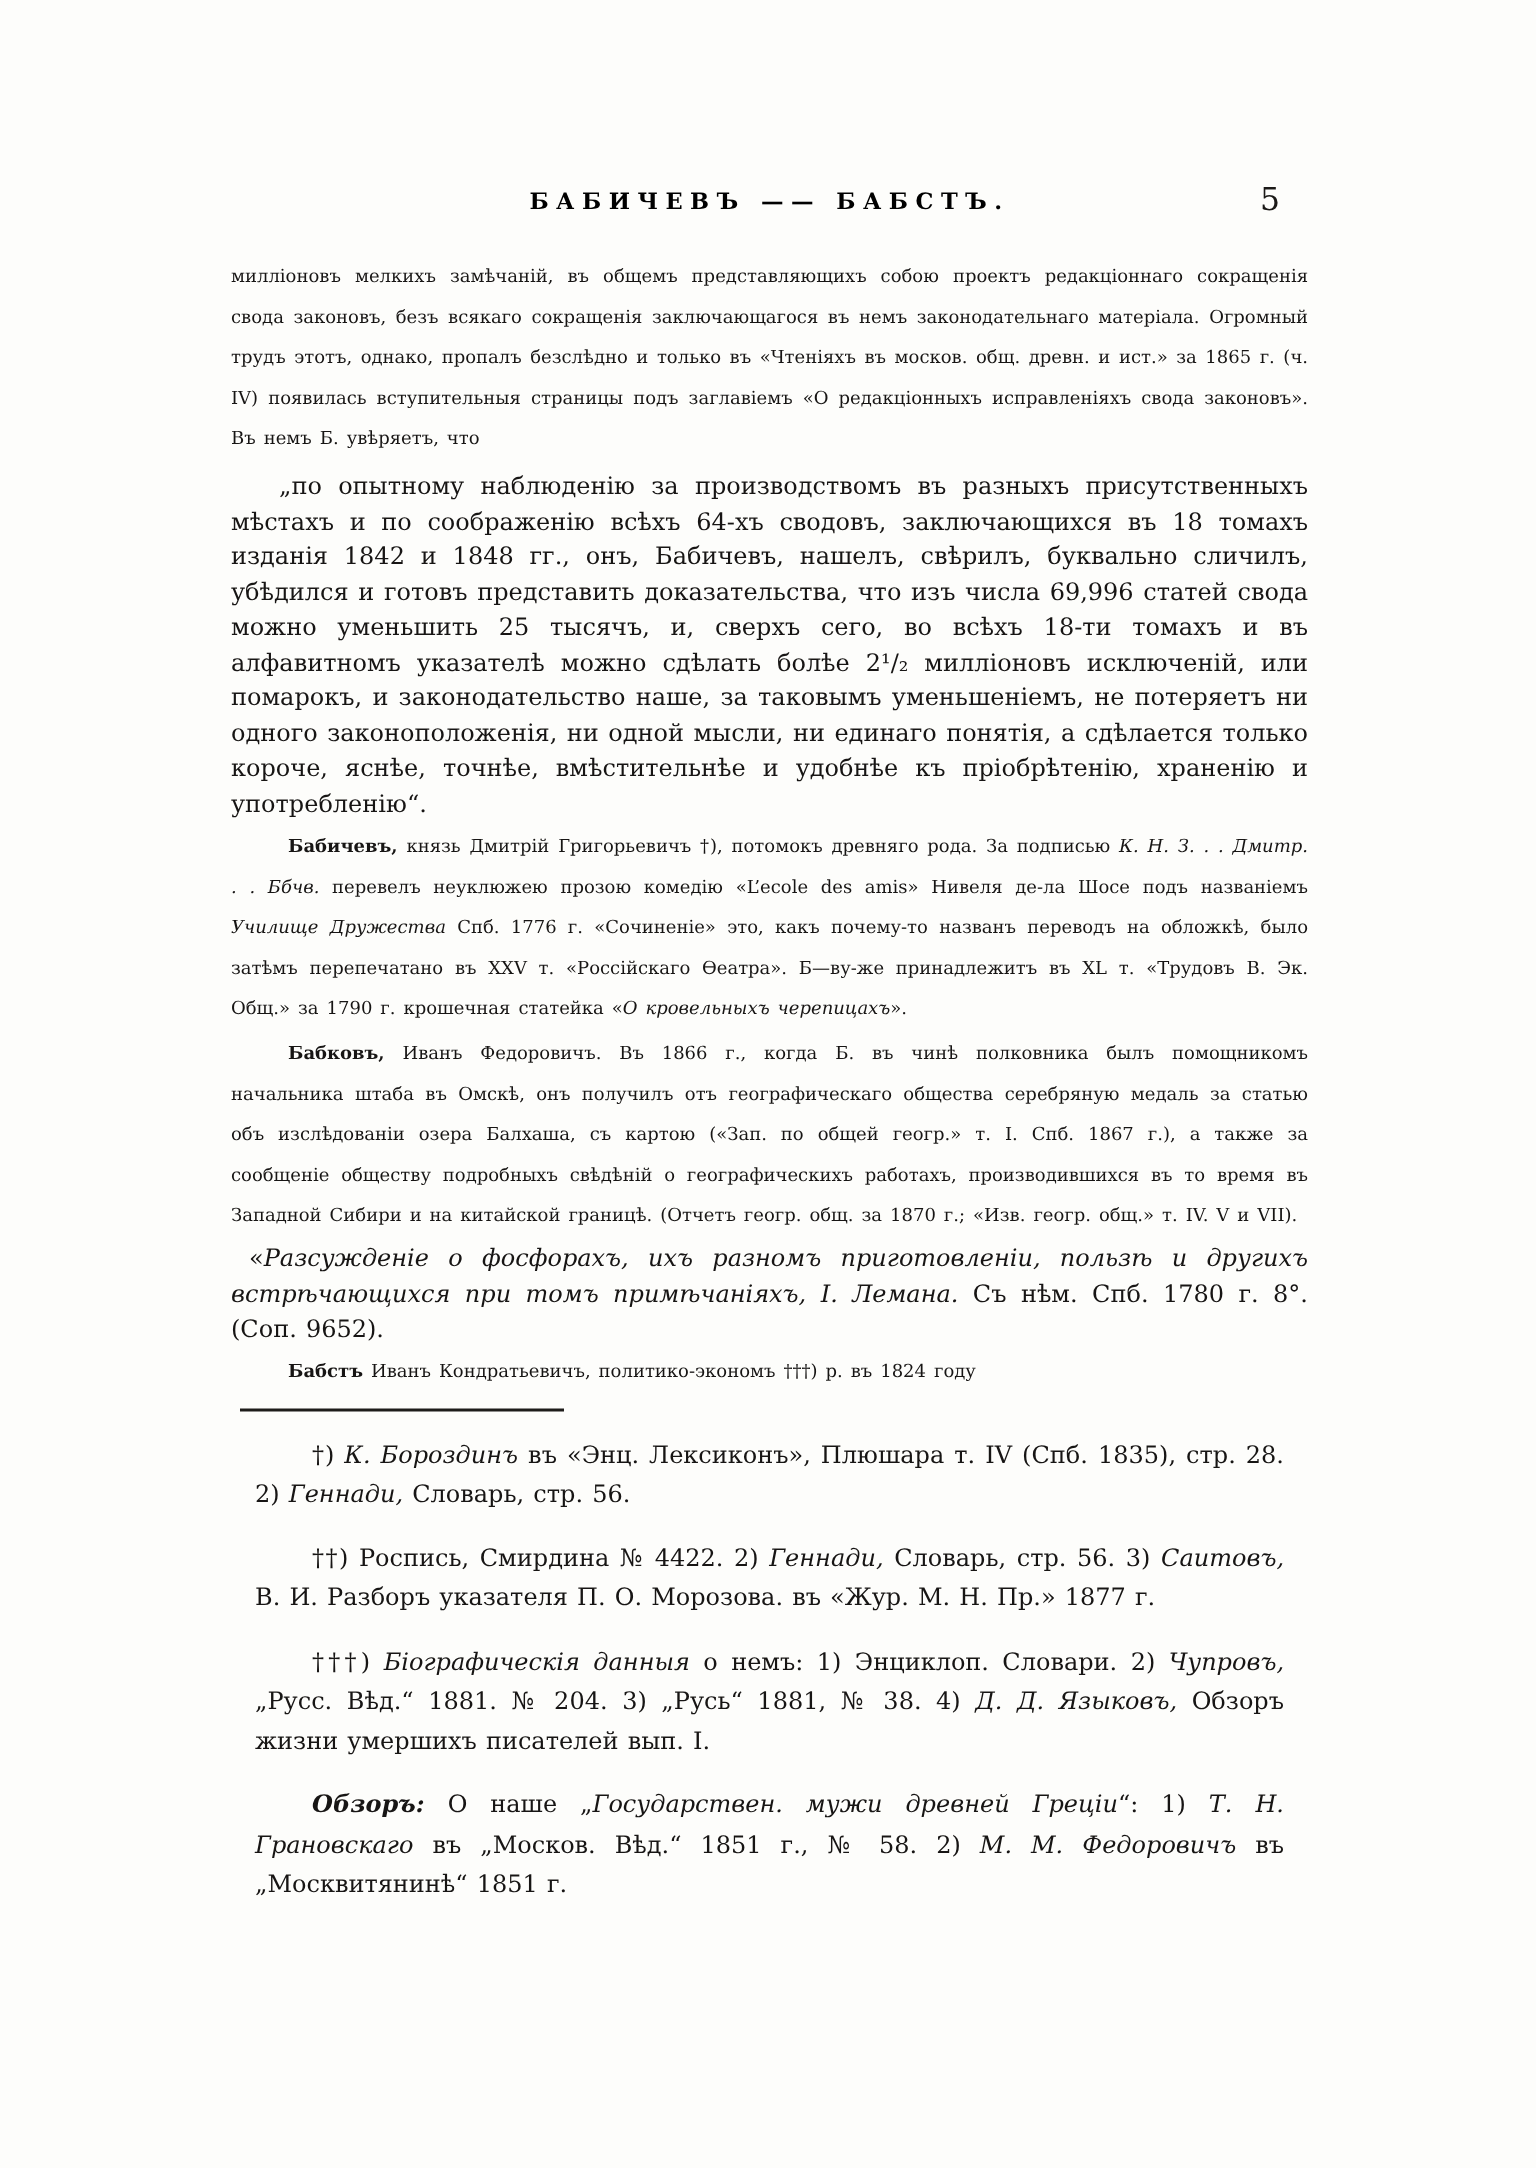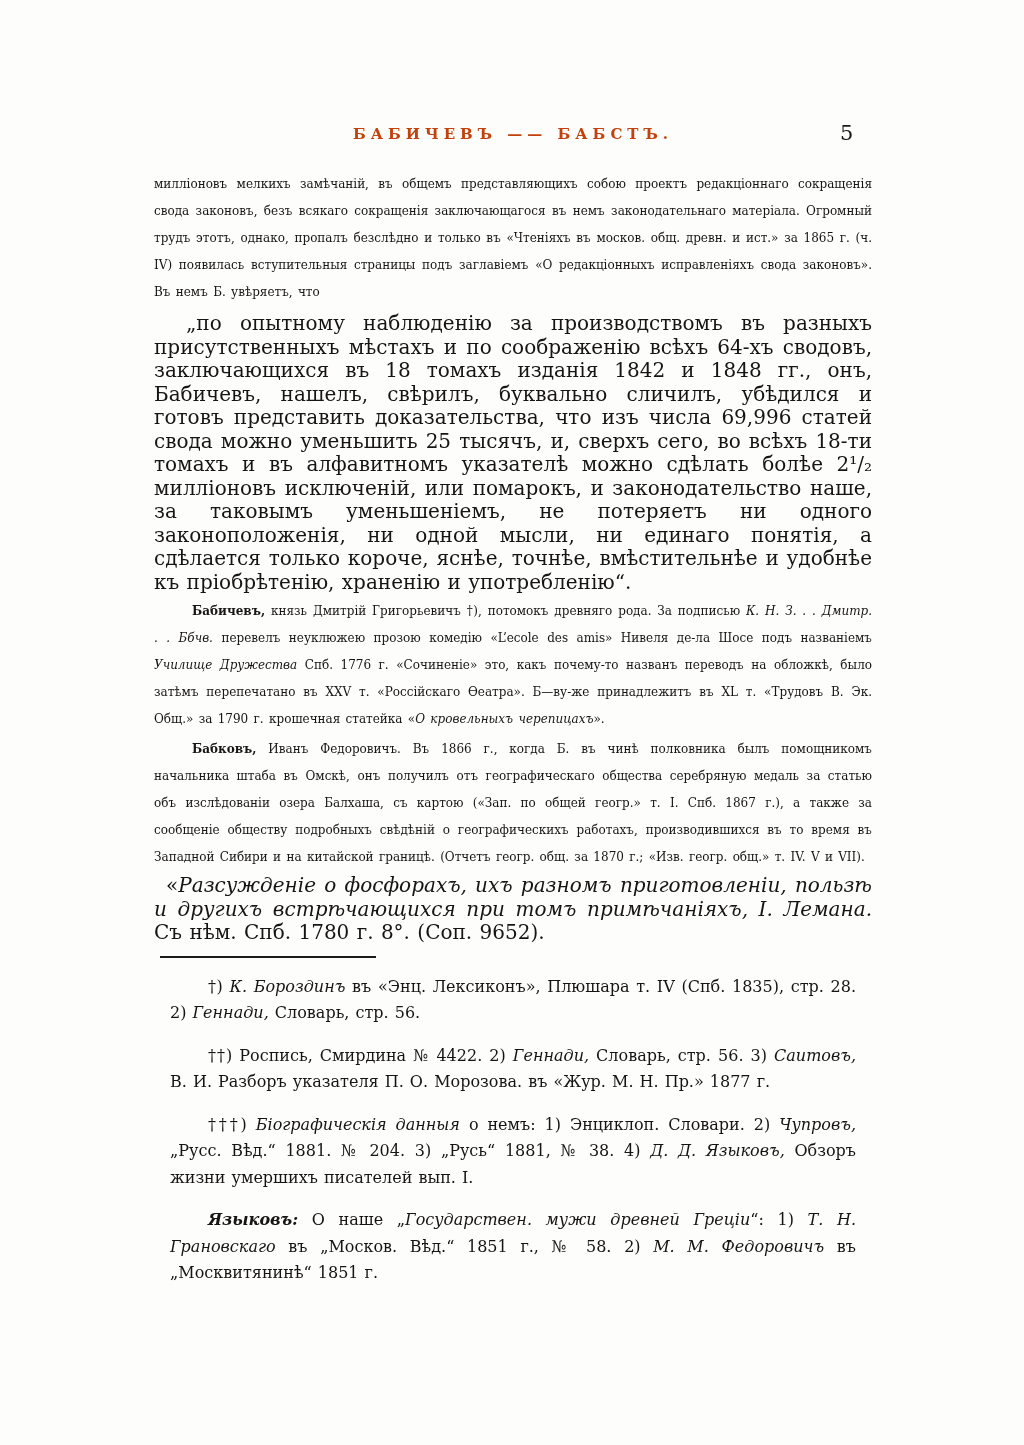--- a/index.html
+++ b/index.html
@@ -17,21 +17,21 @@
   }
   .running-head{
     position:absolute;
     top:124px;left:154px;width:718px;
     text-align:center;
   }
   .head-title{
     font-size:15px;
     font-weight:700;
     letter-spacing:5px;
-    color:#c2410c;
+    color:#000000;
   }
   .page-number{
     position:absolute;
     top:121px;left:840px;
     font-size:21px;
     color:#1b1917;
   }
   .text-block{
     position:absolute;
     top:171px;left:154px;width:718px;
@@ -40,21 +40,21 @@
     margin:0;
     font-size:12px;
     line-height:27px;
     text-align:justify;
     text-indent:38px;
     word-spacing:1.5px;
   }
   .para.cont{text-indent:0;}
   .quote{
     margin:6px 0 4px 0;
-    font-size:20px;
+    font-size:16px;
     line-height:23.5px;
     text-align:justify;
     text-indent:32px;
     word-spacing:1px;
   }
   .quote.translation{
     text-indent:12px;
     margin:3px 0 2px 0;
   }
   .entry{margin-top:3px;}
@@ -91,30 +91,31 @@
 
     <p class="quote">„по опытному наблюденію за производствомъ въ разныхъ присутственныхъ мѣстахъ и по соображенію всѣхъ 64-хъ сводовъ, заключающихся въ 18 томахъ изданія 1842 и 1848 гг., онъ, Бабичевъ, нашелъ, свѣрилъ, буквально сличилъ, убѣдился и готовъ представить доказательства, что изъ числа 69,996 статей свода можно уменьшить 25 тысячъ, и, сверхъ сего, во всѣхъ 18-ти томахъ и въ алфавитномъ указателѣ можно сдѣлать болѣе 2¹/₂ милліоновъ исключеній, или помарокъ, и законодательство наше, за таковымъ уменьшеніемъ, не потеряетъ ни одного законоположенія, ни одной мысли, ни единаго понятія, а сдѣлается только короче, яснѣе, точнѣе, вмѣстительнѣе и удобнѣе къ пріобрѣтенію, храненію и употребленію“.</p>
 
     <p class="para entry"><span class="b">Бабичевъ,</span><span> князь Дмитрій Григорьевичъ †), потомокъ древняго рода. За подписью </span><span class="i">К. Н. З. . . Дмитр. . . Ббчв.</span><span> перевелъ неуклюжею прозою комедію «L’ecole des amis» Нивеля де-ла Шосе подъ названіемъ </span><span class="i">Училище Дружества</span><span> Спб. 1776 г. «Сочиненіе» это, какъ почему-то названъ переводъ на обложкѣ, было затѣмъ перепечатано въ XXV т. «Россійскаго Ѳеатра». Б—ву-же принадлежитъ въ XL т. «Трудовъ В. Эк. Общ.» за 1790 г. крошечная статейка «</span><span class="i">О кровельныхъ черепицахъ</span><span>».</span></p>
 
     <p class="para entry"><span class="b">Бабковъ,</span><span> Иванъ Федоровичъ. Въ 1866 г., когда Б. въ чинѣ полковника былъ помощникомъ начальника штаба въ Омскѣ, онъ получилъ отъ географическаго общества серебряную медаль за статью объ изслѣдованіи озера Балхаша, съ картою («Зап. по общей геогр.» т. I. Спб. 1867 г.), а также за сообщеніе обществу подробныхъ свѣдѣній о географическихъ работахъ, производившихся въ то время въ Западной Сибири и на китайской границѣ. (Отчетъ геогр. общ. за 1870 г.; «Изв. геогр. общ.» т. IV. V и VII).</span></p>
 
 
     <p class="quote translation"><span>«</span><span class="i">Разсужденіе о фосфорахъ, ихъ разномъ приготовленіи, пользѣ и другихъ встрѣчающихся при томъ примѣчаніяхъ, І. Лемана.</span><span> Съ нѣм. Спб. 1780 г. 8°. (Соп. 9652).</span></p>
 
+    <p class="para entry"><span class="b">Бабстъ</span><span> Иванъ Кондратьевичъ, политико-экономъ †††) р. въ 1824 году</span></p>
 
     <hr class="footnote-separator">
 
     <div class="footnotes">
 
       <p class="footnote"><span>†) </span><span class="i">К. Бороздинъ</span><span> въ «Энц. Лексиконъ», Плюшара т. IV (Спб. 1835), стр. 28. 2) </span><span class="i">Геннади,</span><span> Словарь, стр. 56.</span></p>
 
       <p class="footnote"><span>††) Роспись, Смирдина № 4422. 2) </span><span class="i">Геннади,</span><span> Словарь, стр. 56. 3) </span><span class="i">Саитовъ,</span><span> В. И. Разборъ указателя П. О. Морозова. въ «Жур. М. Н. Пр.» 1877 г.</span></p>
 
       <p class="footnote"><span>†††) </span><span class="i">Біографическія данныя</span><span> о немъ: 1) Энциклоп. Словари. 2) </span><span class="i">Чупровъ,</span><span> „Русс. Вѣд.“ 1881. № 204. 3) „Русь“ 1881, № 38. 4) </span><span class="i">Д. Д. Языковъ,</span><span> Обзоръ жизни умершихъ писателей вып. I.</span></p>
 
-      <p class="footnote"><span class="bi">Языковъ:</span><span> О наше „</span><span class="i">Государствен. мужи древней Греціи</span><span>“: 1) </span><span class="i">Т. Н. Грановскаго</span><span> въ „Москов. Вѣд.“ 1851 г., № 58. 2) </span><span class="i">М. М. Федоровичъ</span><span> въ „Москвитянинѣ“ 1851 г.</span></p>
+      <p class="footnote"><span class="bi">Обзоръ:</span><span> О наше „</span><span class="i">Государствен. мужи древней Греціи</span><span>“: 1) </span><span class="i">Т. Н. Грановскаго</span><span> въ „Москов. Вѣд.“ 1851 г., № 58. 2) </span><span class="i">М. М. Федоровичъ</span><span> въ „Москвитянинѣ“ 1851 г.</span></p>
 
     </div>
 
   </div>
 
 </div>
 
 </body></html>

